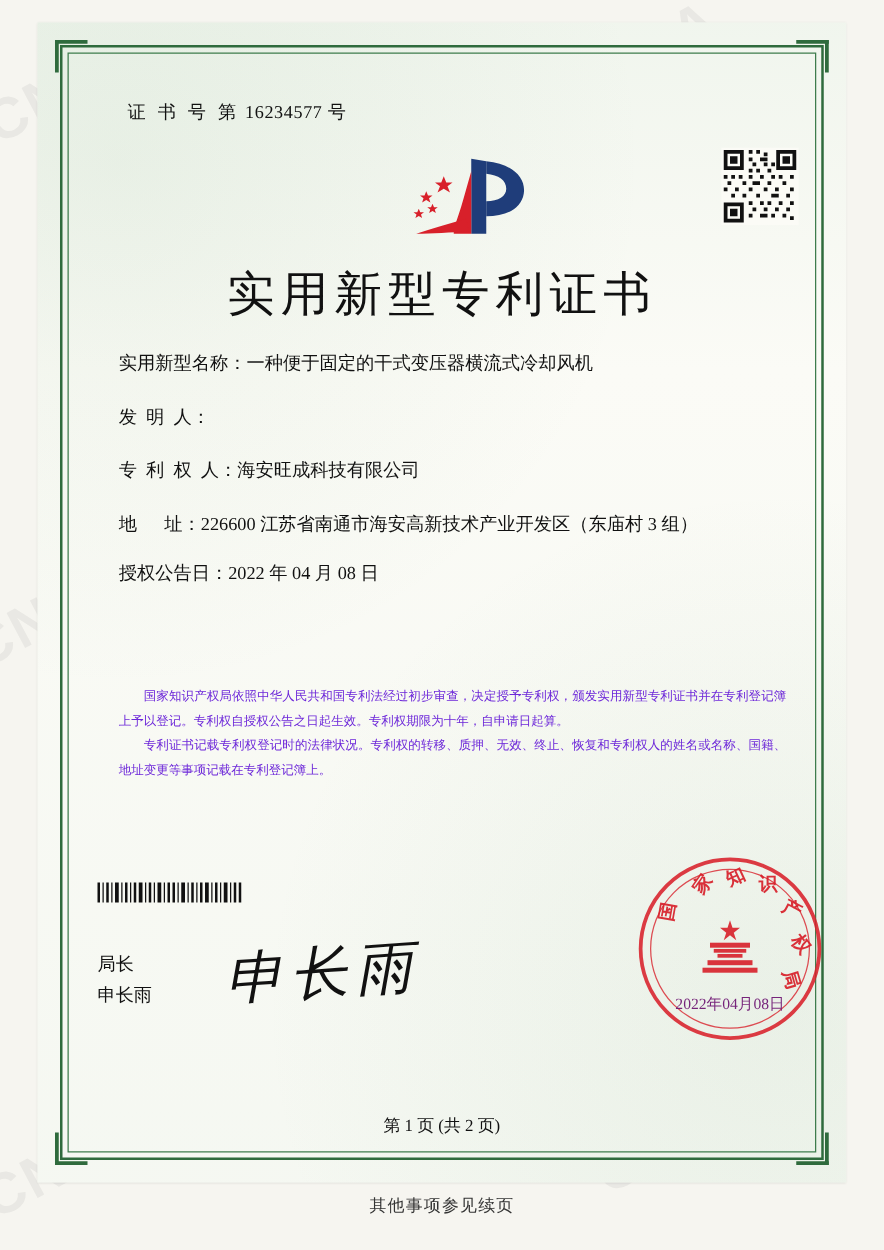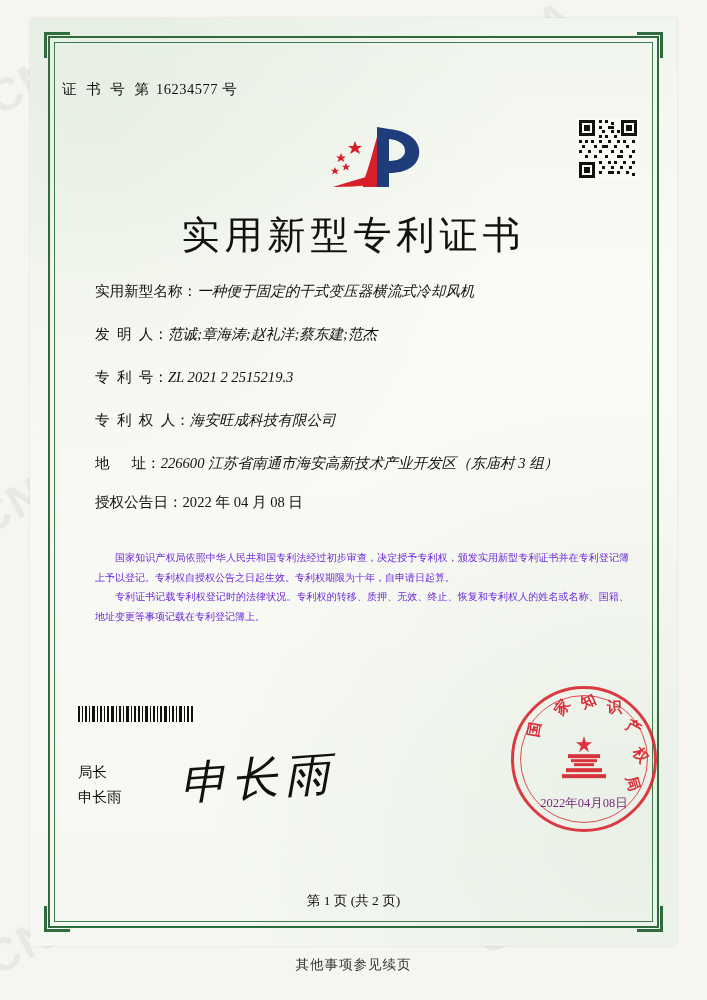--- a/index.html
+++ b/index.html
@@ -79,21 +79,21 @@
 
   
   .cert-no {
     position: absolute;
     left: 32px;
     top: 62px;
     font-size: 14.5px;
     color: #111;
     letter-spacing: 0.5px;
   }
-  .sp3 { letter-spacing: 3px; }
+  .sp3 { letter-spacing: 3px; margin-left: 40px; }
 
   
   .logo {
     position: absolute;
     left: 295px;
     top: 105px;
     width: 106px;
     height: 70px;
   }
 
@@ -133,21 +133,20 @@
     margin-bottom: 20.5px;
     line-height: 1.55;
   }
   .lbl {
     flex: 0 0 auto;
     white-space: pre;
   }
   .val {
     flex: 1 1 auto;
     white-space: normal;
-    font-style: italic;
   }
   .row.addr { margin-bottom: 16px; }
   .addr .val { max-width: 470px; }
 
   .row.two { margin-bottom: 8px; }
   .two .left {
     flex: 0 0 262px;
     display: flex;
     text-align: right;
   }
@@ -403,27 +402,22 @@
 
   <div class="fields">
 
     <div class="row">
       <span class="lbl">实用新型名称：</span>
       <span class="val">一种便于固定的干式变压器横流式冷却风机</span>
     </div>
 
     <div class="row">
       <span class="lbl">发  明  人：</span>
-      <span class="val">范诚;章海涛;赵礼洋;蔡东建;范杰</span>
     </div>
 
-    <div class="row">
-      <span class="lbl">专  利  号：</span>
-      <span class="val">ZL 2021 2 2515219.3</span>
-    </div>
 
 
     <div class="row">
       <span class="lbl">专  利  权  人：</span>
       <span class="val">海安旺成科技有限公司</span>
     </div>
 
     <div class="row addr">
       <span class="lbl">地      址：</span>
       <span class="val">226600 江苏省南通市海安高新技术产业开发区（东庙村 3 组）</span>

